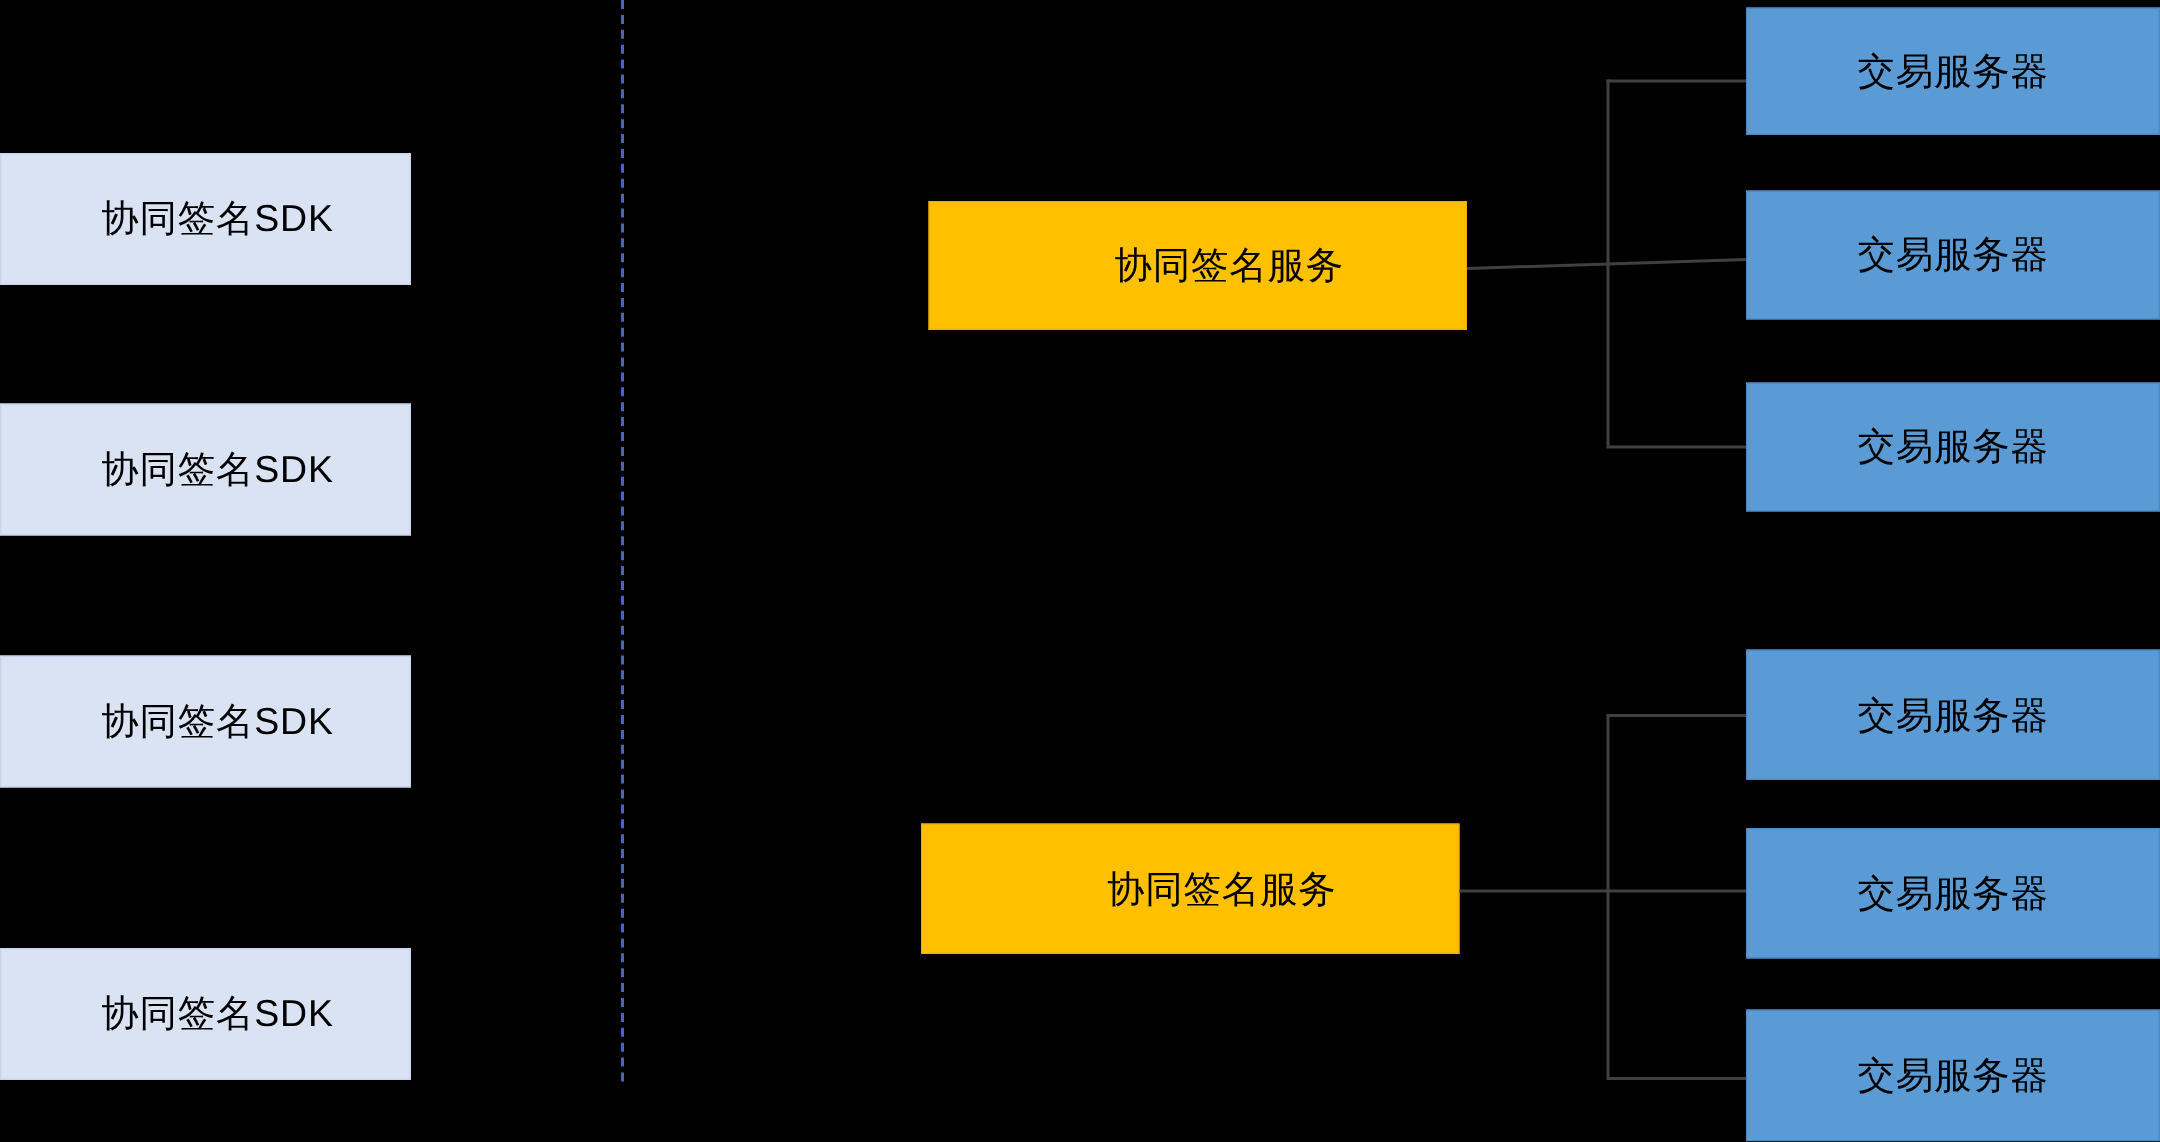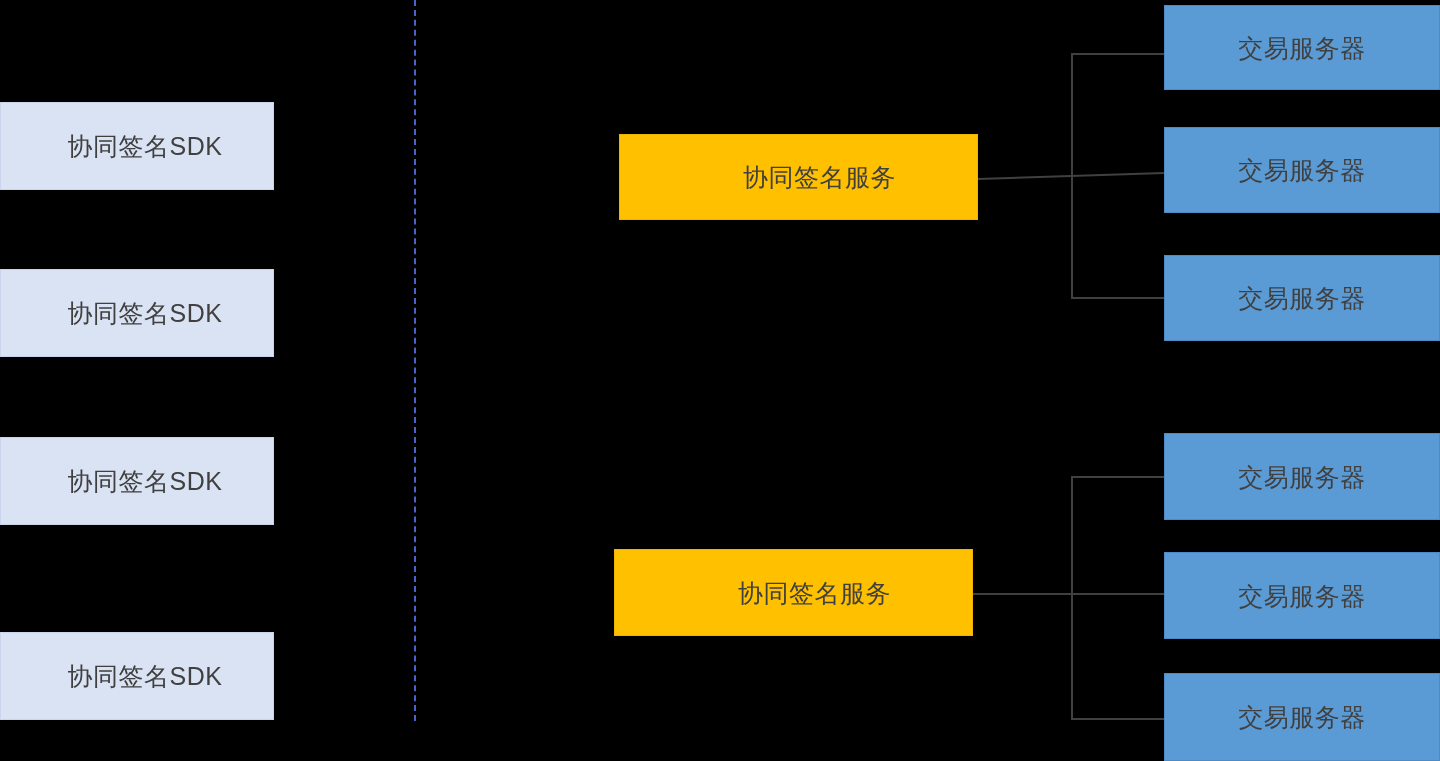--- a/index.html
+++ b/index.html
@@ -17,21 +17,21 @@
     height: 761px;
     background: #000000;
     overflow: hidden;
   }
   .node {
     position: absolute;
     box-sizing: border-box;
     display: flex;
     align-items: center;
     justify-content: center;
-    color: #404040;
+    color: #000000;
     font-size: 25px;
     line-height: 1.2;
     letter-spacing: 0.5px;
     white-space: nowrap;
     user-select: none;
   }
   .node-sdk {
     background: #dae3f3;
     border: 1px solid #c9d5ec;
     padding-left: 16px;

